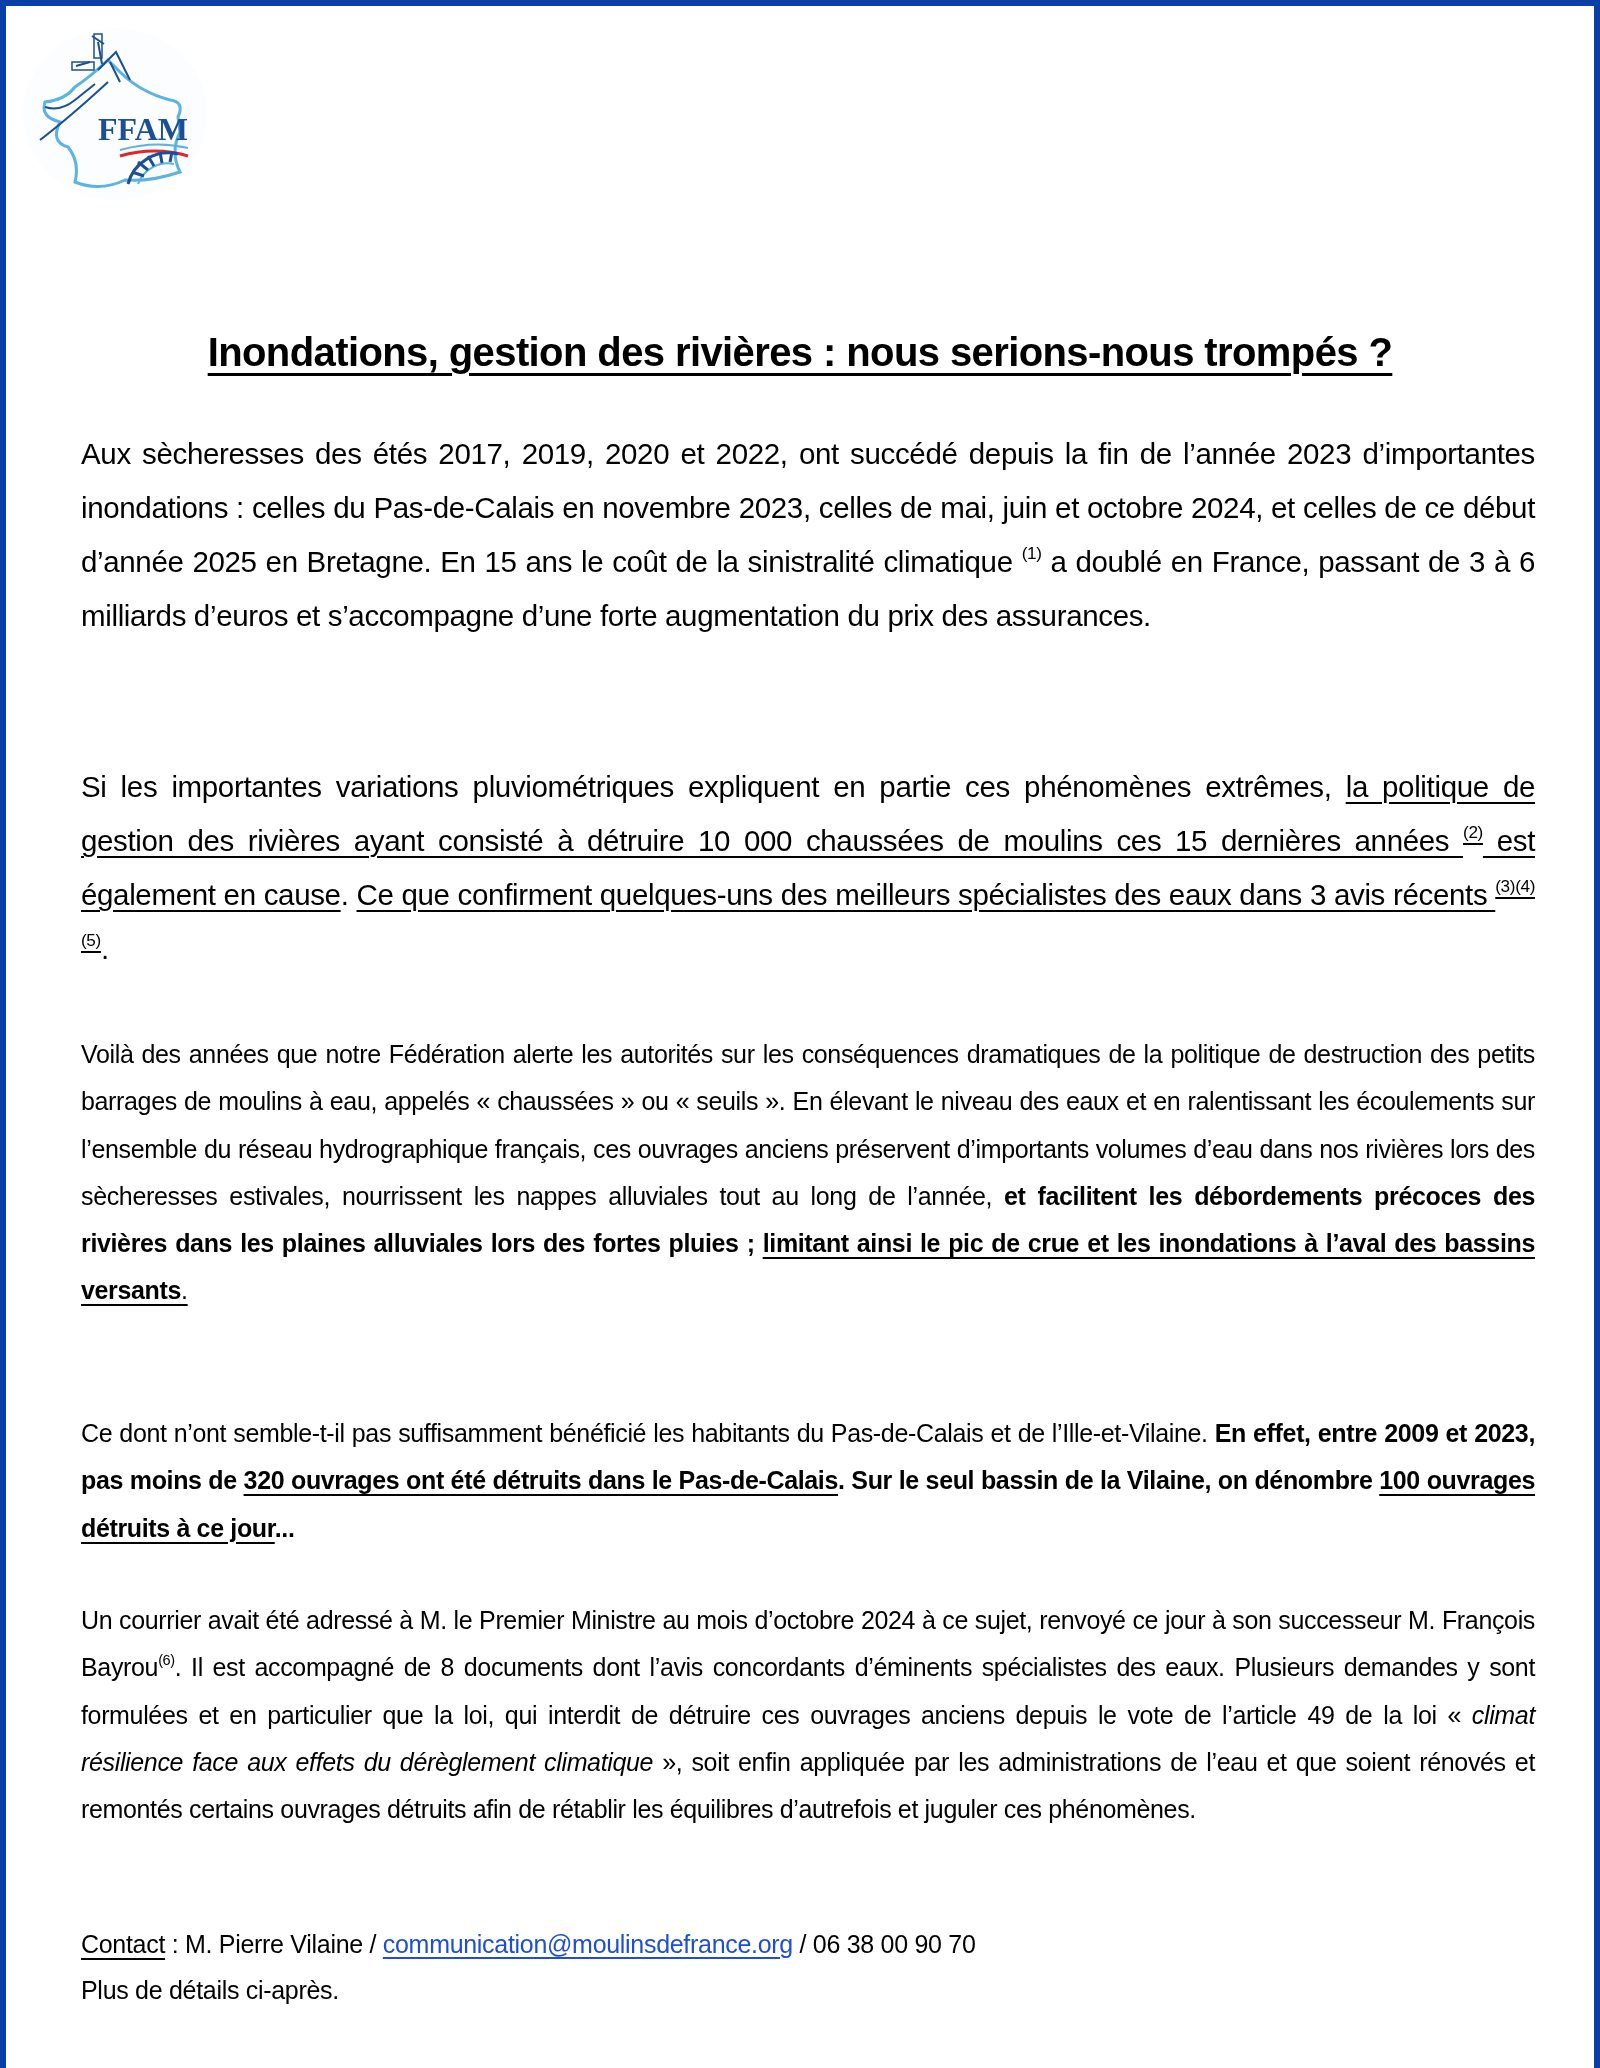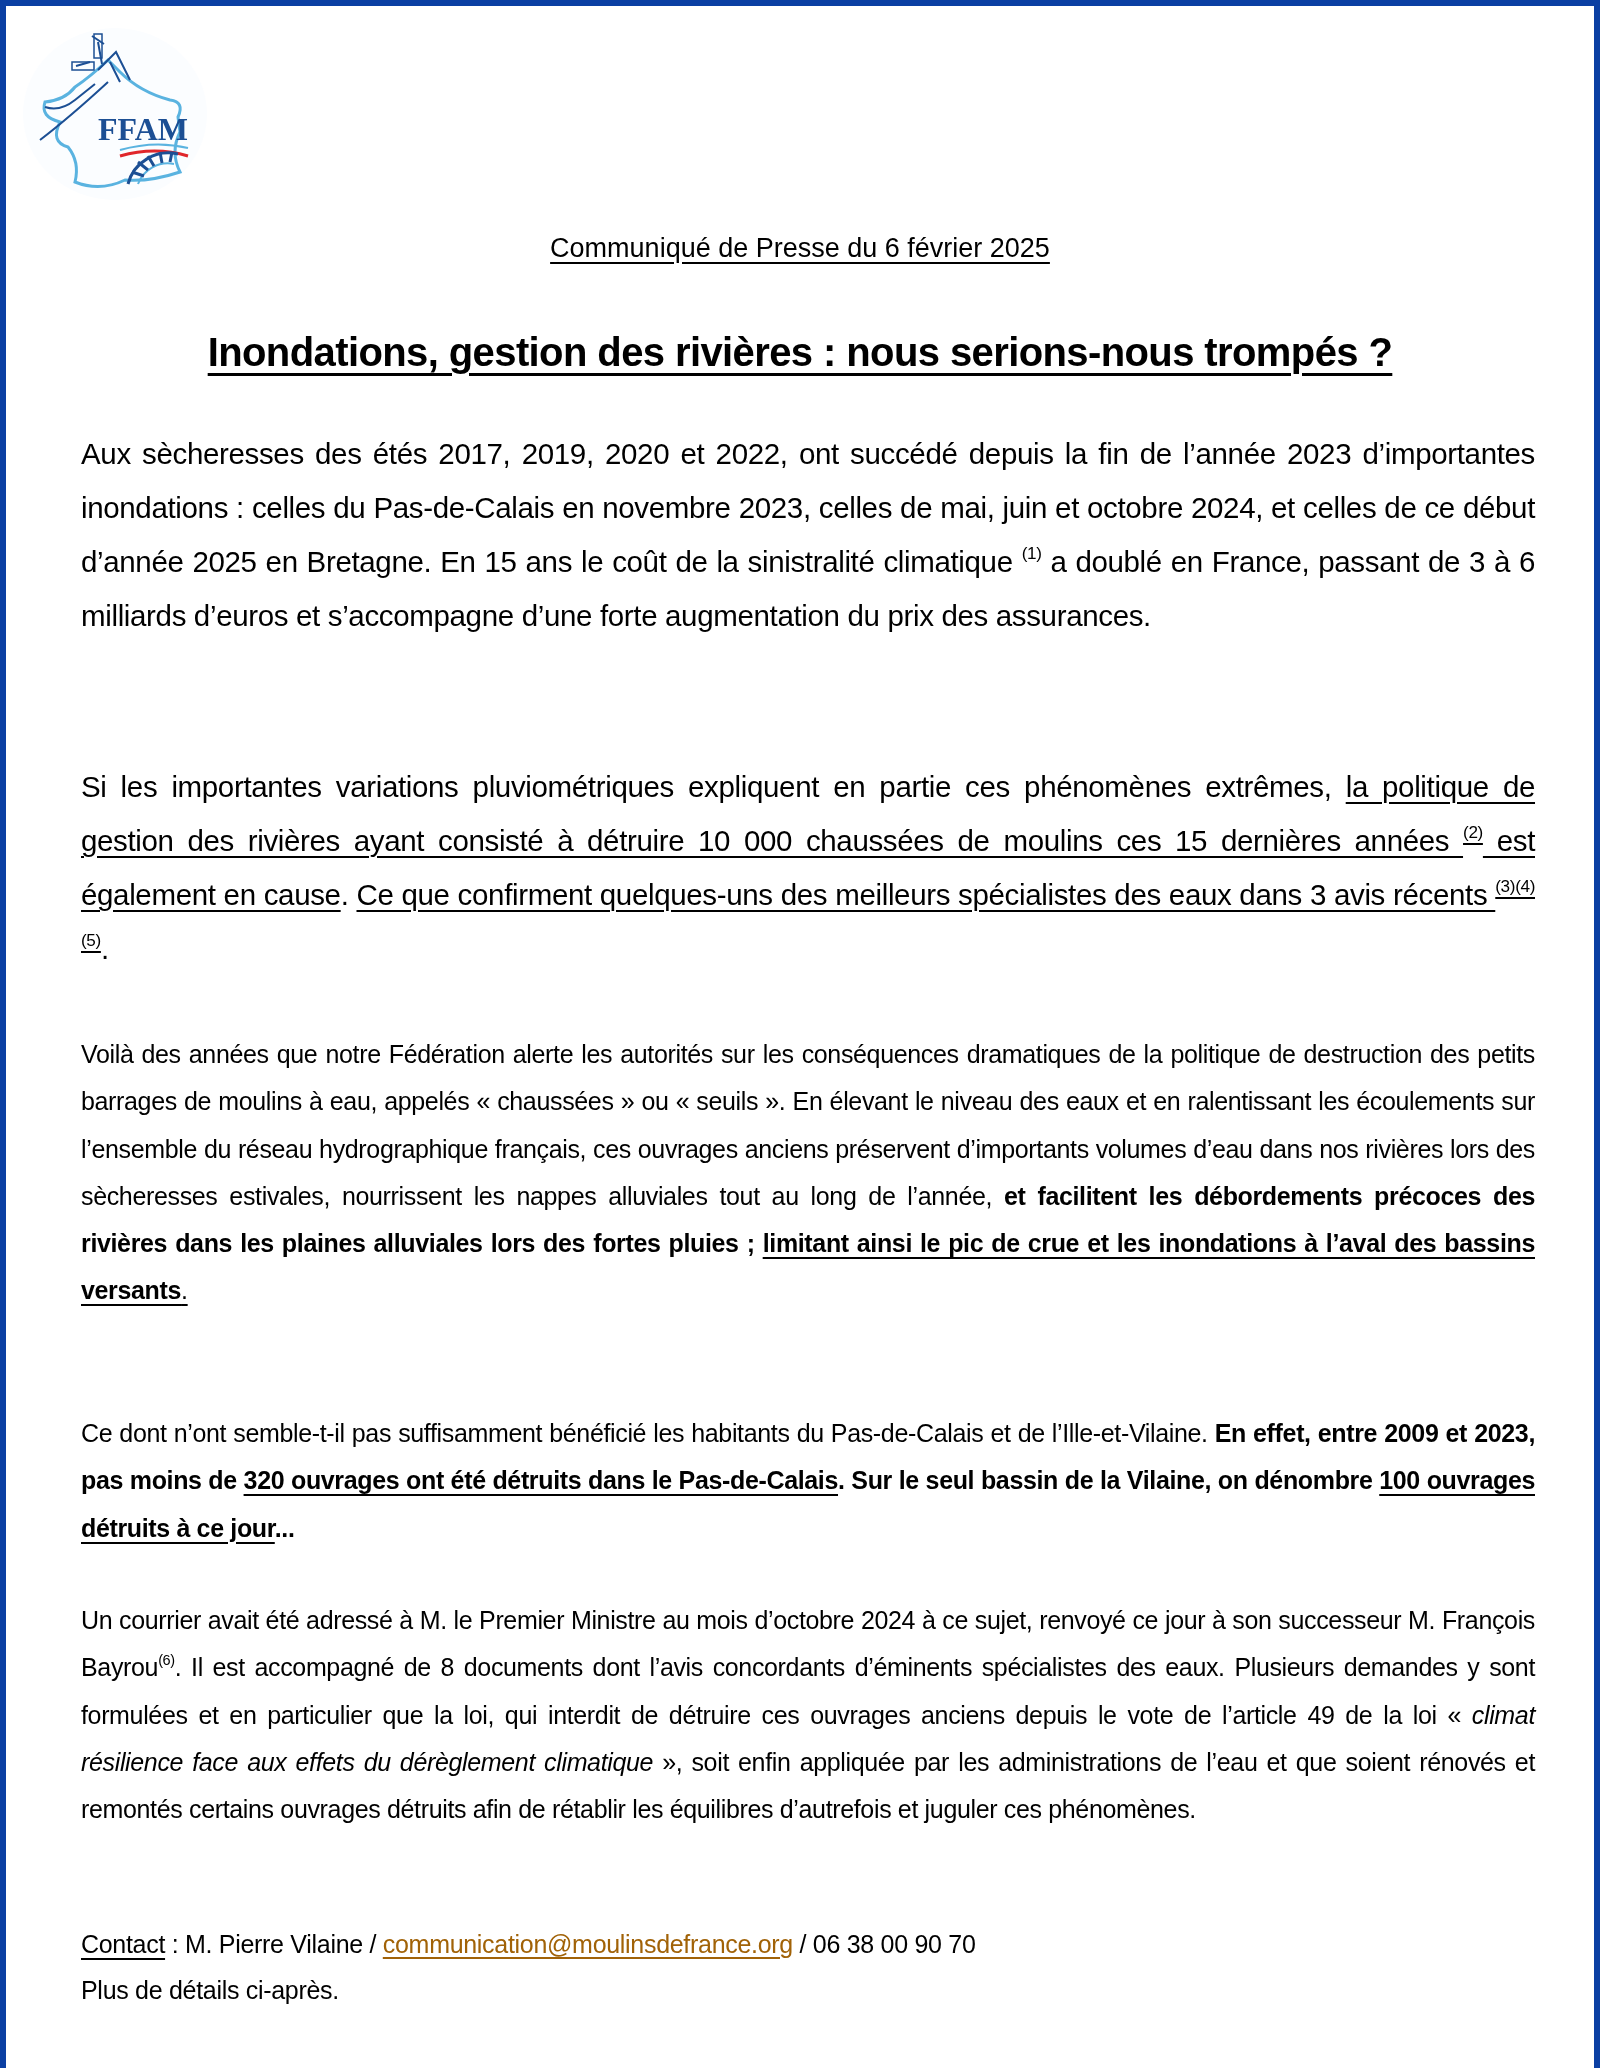--- a/index.html
+++ b/index.html
@@ -31,21 +31,21 @@
   .para {
     position: absolute; left: 81px; width: 1454px; text-align: justify;
     text-align-last: left;
   }
   .p-large { font-size: 29.5px; line-height: 54px; letter-spacing: -0.35px; }
   .p-small { font-size: 25px; line-height: 47.3px; letter-spacing: -0.35px; }
   .u { text-decoration: underline; text-underline-offset: 5px; text-decoration-thickness: 2px; }
   .b { font-weight: bold; }
   .i { font-style: italic; }
   sup { font-size: 0.58em; vertical-align: 0.75em; line-height: 0; }
-  .link { color: #a16207; text-decoration: underline; text-underline-offset: 4px; }
+  .link { color: #1d4ed8; text-decoration: underline; text-underline-offset: 4px; }
   .single-line { position: absolute; left: 81px; font-size: 25px; white-space: nowrap; letter-spacing: -0.3px; }
 </style>
 </head>
 <body>
 
 <div class="frame"></div>
 
 <div class="page">
 
   <div class="logo">
@@ -66,23 +66,20 @@
       <path d="M100 128 Q135 118 168 126" stroke="#5ab3e0" stroke-width="2" fill="none"></path>
       <path d="M100 134 Q135 124 168 134" stroke="#e0262b" stroke-width="3" fill="none"></path>
 
       <path d="M108 162 A42 42 0 0 1 158 132" fill="none" stroke="#1c4f94" stroke-width="3"></path>
       <path d="M118 162 A32 32 0 0 1 154 142" fill="none" stroke="#5ab3e0" stroke-width="2"></path>
       <path d="M112 150 L124 154 M118 140 L128 148 M128 134 L134 144 M140 130 L142 141 M152 130 L150 140" stroke="#1c4f94" stroke-width="3"></path>
     </svg>
   </div>
 
 
-  <div class="date-line">
-    <span>Communiqué de Presse du 6 février 2025</span>
-  </div>
 
   <div class="main-title">
     <span>Inondations, gestion des rivières :  nous serions-nous trompés ?</span>
   </div>
 
   <p class="para p-large" style="top:427px; margin:0;"><span>Aux sècheresses des étés 2017, 2019, 2020 et 2022, ont succédé depuis la fin de l’année 2023 d’importantes inondations : celles du Pas-de-Calais en novembre 2023, celles de mai, juin et octobre 2024, et celles de ce début d’année 2025 en Bretagne. En 15 ans le coût de la sinistralité climatique </span><sup>(1)</sup><span> a doublé en France, passant de 3 à 6 milliards d’euros et s’accompagne d’une forte augmentation du prix des assurances.</span></p>
 
   <p class="para p-large" style="top:760px; margin:0;"><span>Si les importantes variations pluviométriques expliquent en partie ces phénomènes extrêmes, </span><span class="u">la politique de gestion des rivières ayant consisté à détruire 10 000 chaussées de moulins ces 15 dernières années </span><sup class="u">(2)</sup><span class="u"> est également en cause</span><span>. </span><span class="u">Ce que confirment quelques-uns des meilleurs spécialistes des eaux dans 3 avis récents </span><sup class="u">(3)(4)(5)</sup><span>.</span></p>
 
   <p class="para p-small" style="top:1031px; margin:0;"><span>Voilà des années que notre Fédération alerte les autorités sur les conséquences dramatiques de la politique de destruction des petits barrages de moulins à eau, appelés « chaussées » ou « seuils ». En élevant le niveau des eaux et en ralentissant les écoulements sur l’ensemble du réseau hydrographique français, ces ouvrages anciens préservent d’importants volumes d’eau dans nos rivières lors des sècheresses estivales, nourrissent les nappes alluviales tout au long de l’année, </span><span class="b">et facilitent les débordements précoces des rivières dans les plaines alluviales lors des fortes pluies ; </span><span class="b u">limitant ainsi le pic de crue et les inondations à l’aval des bassins versants</span><span class="u">.</span></p>

